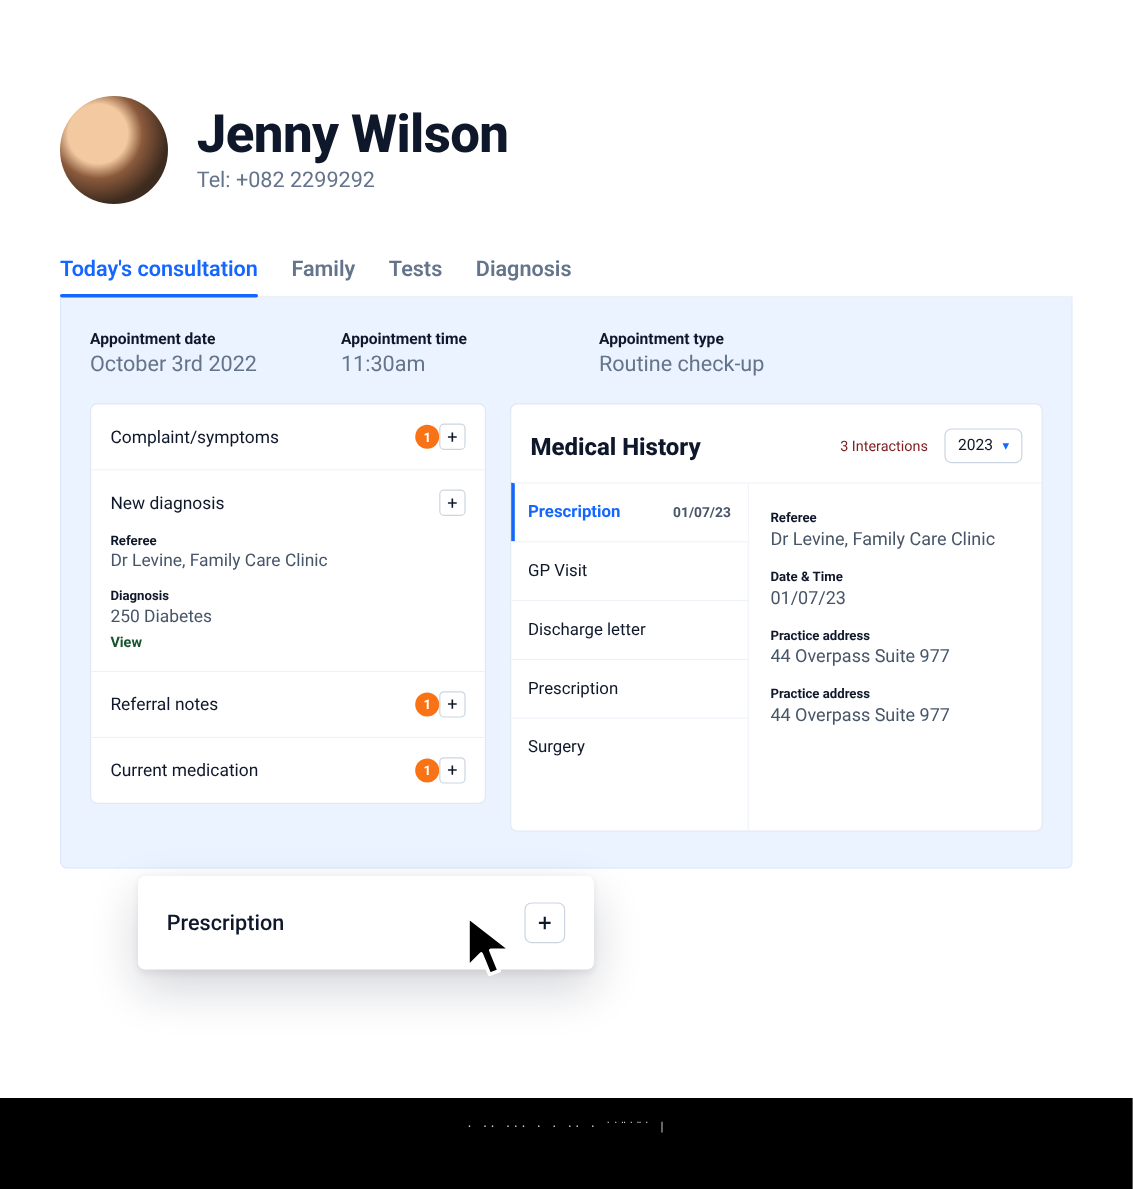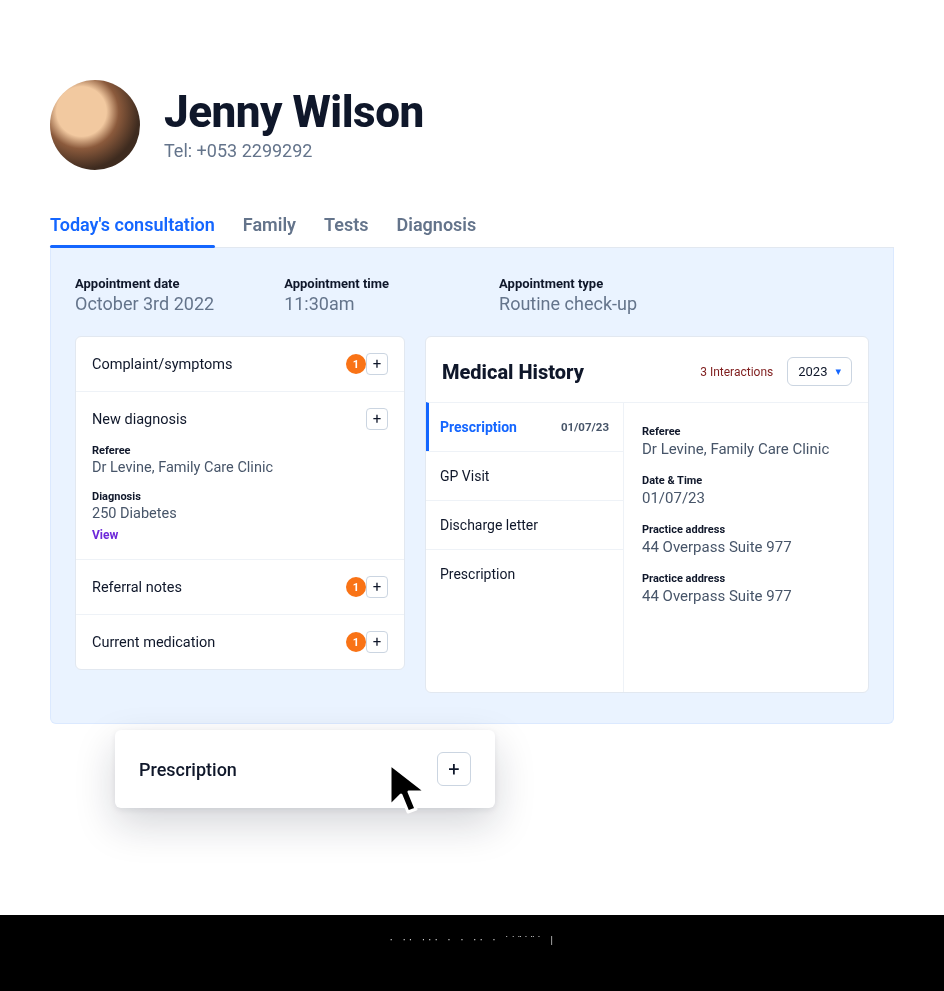--- a/index.html
+++ b/index.html
@@ -139,21 +139,21 @@
     margin-top:14px;
   }
   .mini-val {
     font-size:14.5px;
     color:#475569;
     margin-top:2px;
   }
   .view-link {
     font-size:12px;
     font-weight:700;
-    color:#6d28d9;
+    color:#14532d;
     margin-top:6px;
     display:inline-block;
     cursor:pointer;
   }
   .card.right {
     flex:1;
     padding: 0;
   }
   .mh-head {
     display:flex;
@@ -288,21 +288,21 @@
   }
 </style>
 </head>
 <body>
 
 <div class="page">
   <div class="header-row">
     <div class="avatar"></div>
     <div>
       <div class="patient-name">Jenny Wilson</div>
-      <div class="patient-tel">Tel: +053 2299292</div>
+      <div class="patient-tel">Tel: +082 2299292</div>
     </div>
   </div>
 
   <div class="tabs">
     <div class="tab active">Today's consultation</div>
     <div class="tab">Family</div>
     <div class="tab">Tests</div>
     <div class="tab">Diagnosis</div>
   </div>
 
@@ -387,20 +387,23 @@
             </div>
             <div class="mh-item">
               <span>GP Visit</span>
             </div>
             <div class="mh-item">
               <span>Discharge letter</span>
             </div>
             <div class="mh-item">
               <span>Prescription</span>
             </div>
+            <div class="mh-item">
+              <span>Surgery</span>
+            </div>
           </div>
           <div class="mh-detail">
             <div class="dlabel">Referee</div>
             <div class="dval">Dr Levine, Family Care Clinic</div>
             <div class="dlabel">Date &amp; Time</div>
             <div class="dval">01/07/23</div>
             <div class="dlabel">Practice address</div>
             <div class="dval">44 Overpass Suite 977</div>
             <div class="dlabel">Practice address</div>
             <div class="dval">44 Overpass Suite 977</div>

